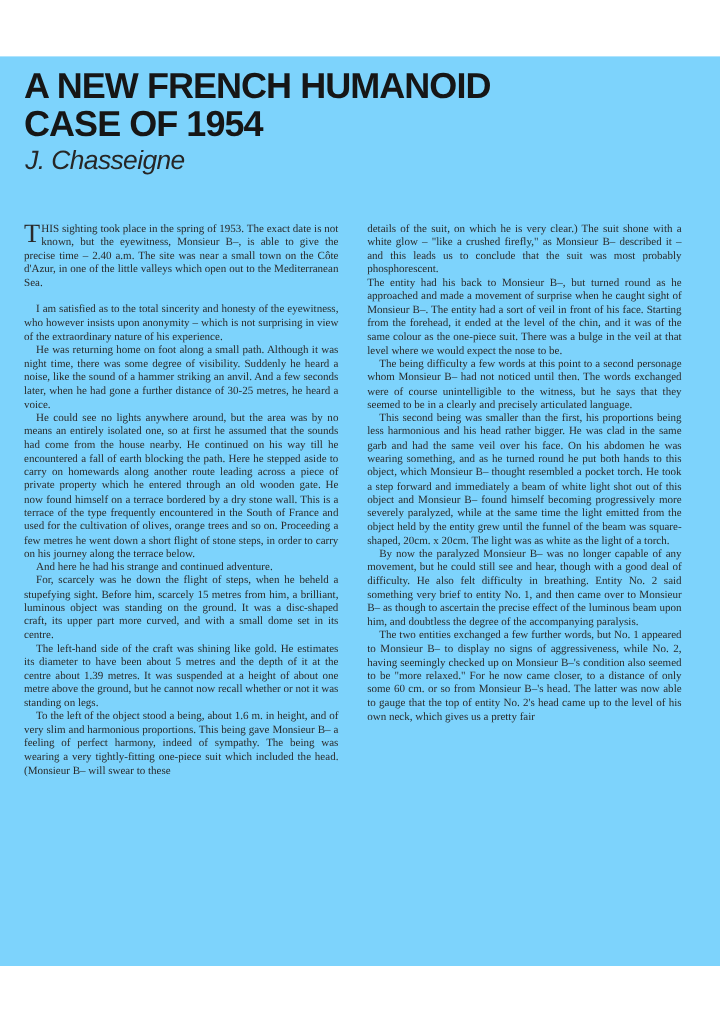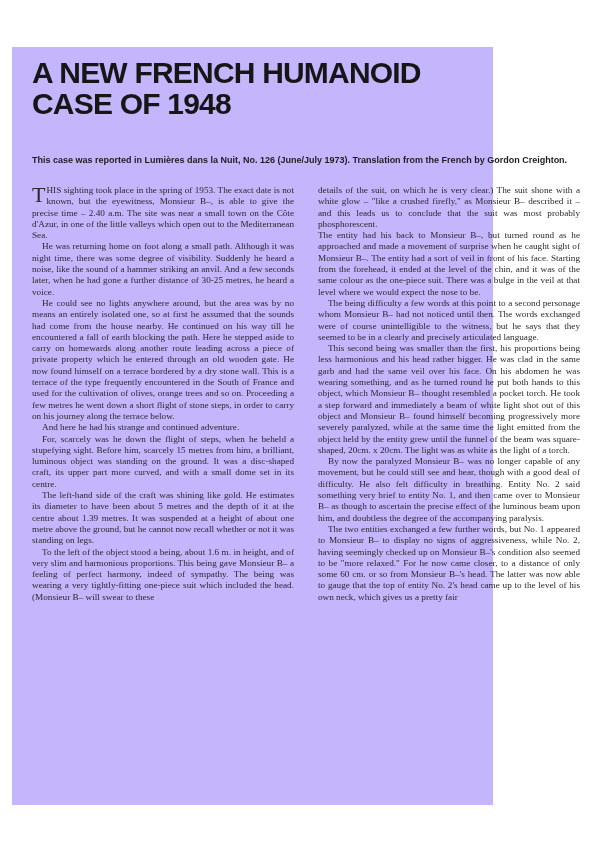--- a/index.html
+++ b/index.html
@@ -1,21 +1,21 @@
 <!DOCTYPE html>
 <html><head>
 <meta charset="utf-8">
 <style>
   html, body { margin: 0; padding: 0; }
   body {
     width: 600px; height: 850px; background: #ffffff; position: relative; overflow: hidden;
   }
   .sheet {
-    position: absolute; left: 12px; top: 47px; width: 481px; height: 758px;
-    background: #c4b5fd;
+    position: absolute; left: 0; top: 47px; width: 600px; height: 758px;
+    background: #7dd3fc;
   }
   .title {
     position: absolute; left: 20px; top: 10px; width: 560px;
     font-family: "Liberation Sans", sans-serif; font-weight: bold;
     font-size: 30px; line-height: 31px; color: #161616; letter-spacing: -0.8px;
     margin: 0;
   }
   .author {
     position: absolute; left: 21px; top: 75px;
     font-family: "Liberation Sans", sans-serif; font-style: italic; font-weight: normal;
@@ -40,26 +40,27 @@
     float: left; font-size: 22px; line-height: 18px; margin: 1px 1px 0 0;
     color: #2a2a2a;
   }
 </style>
 </head>
 <body>
 
 <div class="sheet">
   <h1 class="title">
     <span>A NEW FRENCH HUMANOID</span><br>
-    <span>CASE OF 1948</span>
+    <span>CASE OF 1954</span>
   </h1>
-  <div class="intro">This case was reported in Lumières dans la Nuit, No. 126 (June/July 1973). Translation from the French by Gordon Creighton.</div>
+  <div class="author">J. Chasseigne</div>
 
   <div class="col left">
     <p class="noindent"><span class="dropcap">T</span><span>HIS sighting took place in the spring of 1953. The exact date is not known, but the eyewitness, Monsieur B–, is able to give the precise time – 2.40 a.m. The site was near a small town on the Côte d'Azur, in one of the little valleys which open out to the Mediterranean Sea.</span></p>
+    <p class="gap">I am satisfied as to the total sincerity and honesty of the eyewitness, who however insists upon anonymity – which is not surprising in view of the extraordinary nature of his experience.</p>
     <p>He was returning home on foot along a small path. Although it was night time, there was some degree of visibility. Suddenly he heard a noise, like the sound of a hammer striking an anvil. And a few seconds later, when he had gone a further distance of 30-25 metres, he heard a voice.</p>
     <p>He could see no lights anywhere around, but the area was by no means an entirely isolated one, so at first he assumed that the sounds had come from the house nearby. He continued on his way till he encountered a fall of earth blocking the path. Here he stepped aside to carry on homewards along another route leading across a piece of private property which he entered through an old wooden gate. He now found himself on a terrace bordered by a dry stone wall. This is a terrace of the type frequently encountered in the South of France and used for the cultivation of olives, orange trees and so on. Proceeding a few metres he went down a short flight of stone steps, in order to carry on his journey along the terrace below.</p>
     <p>And here he had his strange and continued adventure.</p>
     <p>For, scarcely was he down the flight of steps, when he beheld a stupefying sight. Before him, scarcely 15 metres from him, a brilliant, luminous object was standing on the ground. It was a disc-shaped craft, its upper part more curved, and with a small dome set in its centre.</p>
     <p>The left-hand side of the craft was shining like gold. He estimates its diameter to have been about 5 metres and the depth of it at the centre about 1.39 metres. It was suspended at a height of about one metre above the ground, but he cannot now recall whether or not it was standing on legs.</p>
     <p>To the left of the object stood a being, about 1.6 m. in height, and of very slim and harmonious proportions. This being gave Monsieur B– a feeling of perfect harmony, indeed of sympathy. The being was wearing a very tightly-fitting one-piece suit which included the head. (Monsieur B– will swear to these</p>
   </div>
 
   <div class="col right">
     <p class="noindent">details of the suit, on which he is very clear.) The suit shone with a white glow – "like a crushed firefly," as Monsieur B– described it – and this leads us to conclude that the suit was most probably phosphorescent.</p>

